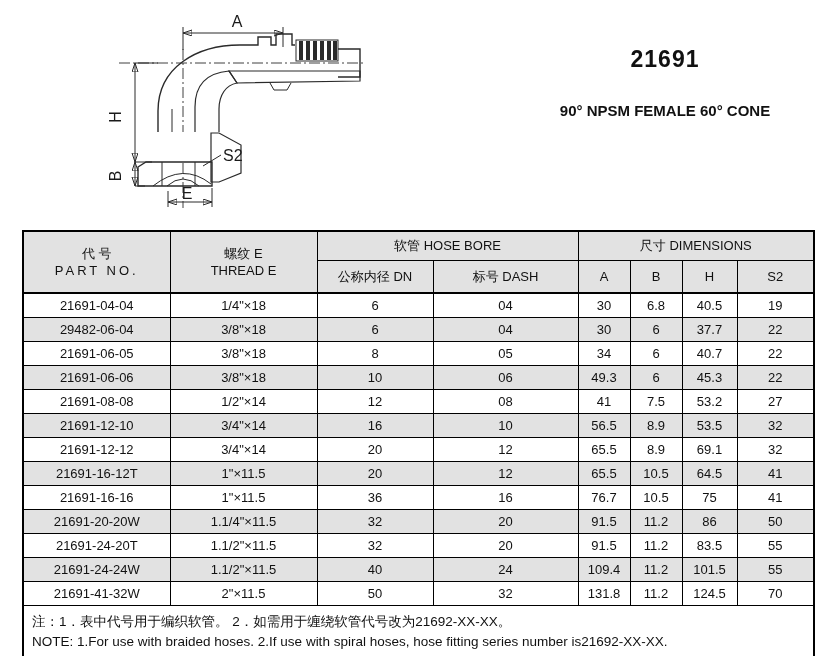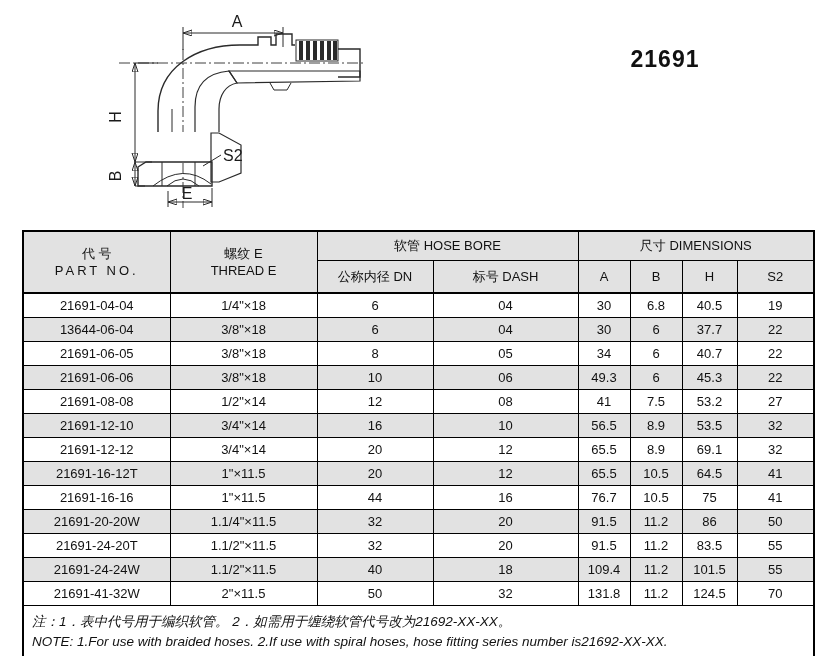--- a/index.html
+++ b/index.html
@@ -26,21 +26,21 @@
   .spec-table th,.spec-table td{border:1px solid #000;text-align:center;vertical-align:middle;font-size:13px;font-weight:400;color:#111;padding:0;}
   .spec-table thead th{background:#e2e2e2;}
   .spec-table thead{border-bottom:2px solid #000;padding-left:44px;}
   .hdr-row-1 th{height:28px;}
   .hdr-row-2 th{height:31px;}
   .spec-table tbody td{height:23px;background:#fff;}
   .spec-table tbody tr:nth-child(even) td{background:#e2e2e2;}
   .part-en{letter-spacing:3px;}
   .hdr-stack div{line-height:17px;}
   .spec-table tfoot td{text-align:left;padding:6px 8px 7px 8px;background:#fff;}
-  .note-line{font-size:13.5px;line-height:20px;white-space:nowrap;font-style:italic;}
+  .note-line{font-size:13.5px;line-height:20px;white-space:nowrap;}
 </style>
 </head>
 <body>
 
 <div id="page">
 
   <svg class="drawing" width="400" height="218" viewBox="0 0 400 218">
     <defs>
       <pattern id="hatch" width="6" height="6" patternUnits="userSpaceOnUse" patternTransform="rotate(45)">
         <line x1="0" y1="0" x2="0" y2="6" stroke="#3a3a3a" stroke-width="1.1"></line>
@@ -123,20 +123,21 @@
     </g>
 
     <g>
       <line class="dim-line" x1="188" y1="161" x2="206" y2="150"></line>
       <text class="dim-text" x="208" y="156" text-anchor="start">S2</text>
     </g>
   </svg>
 
   <div class="title-block">
     <div class="series-code">21691</div>
+    <div class="title-line">90° NPSM FEMALE 60° CONE</div>
   </div>
 
   <table class="spec-table">
     <colgroup>
       <col style="width:147px">
         <col style="width:147px">
         <col style="width:116px">
         <col style="width:145px">
       <col style="width:52px">
         <col style="width:52px">
@@ -171,21 +172,21 @@
         <td>21691-04-04</td>
         <td>1/4"×18</td>
         <td>6</td>
         <td>04</td>
         <td>30</td>
         <td>6.8</td>
         <td>40.5</td>
         <td>19</td>
       </tr>
         <tr>
-        <td>13644-06-04</td>
+        <td>29482-06-04</td>
         <td>3/8"×18</td>
         <td>6</td>
         <td>04</td>
         <td>30</td>
         <td>6</td>
         <td>37.7</td>
         <td>22</td>
       </tr>
         <tr>
         <td>21691-06-05</td>
@@ -243,21 +244,21 @@
         <td>20</td>
         <td>12</td>
         <td>65.5</td>
         <td>10.5</td>
         <td>64.5</td>
         <td>41</td>
       </tr>
         <tr>
         <td>21691-16-16</td>
         <td>1"×11.5</td>
-        <td>44</td>
+        <td>36</td>
         <td>16</td>
         <td>76.7</td>
         <td>10.5</td>
         <td>75</td>
         <td>41</td>
       </tr>
         <tr>
         <td>21691-20-20W</td>
         <td>1.1/4"×11.5</td>
         <td>32</td>
@@ -274,21 +275,21 @@
         <td>20</td>
         <td>91.5</td>
         <td>11.2</td>
         <td>83.5</td>
         <td>55</td>
       </tr>
         <tr>
         <td>21691-24-24W</td>
         <td>1.1/2"×11.5</td>
         <td>40</td>
-        <td>18</td>
+        <td>24</td>
         <td>109.4</td>
         <td>11.2</td>
         <td>101.5</td>
         <td>55</td>
       </tr>
         <tr>
         <td>21691-41-32W</td>
         <td>2"×11.5</td>
         <td>50</td>
         <td>32</td>

